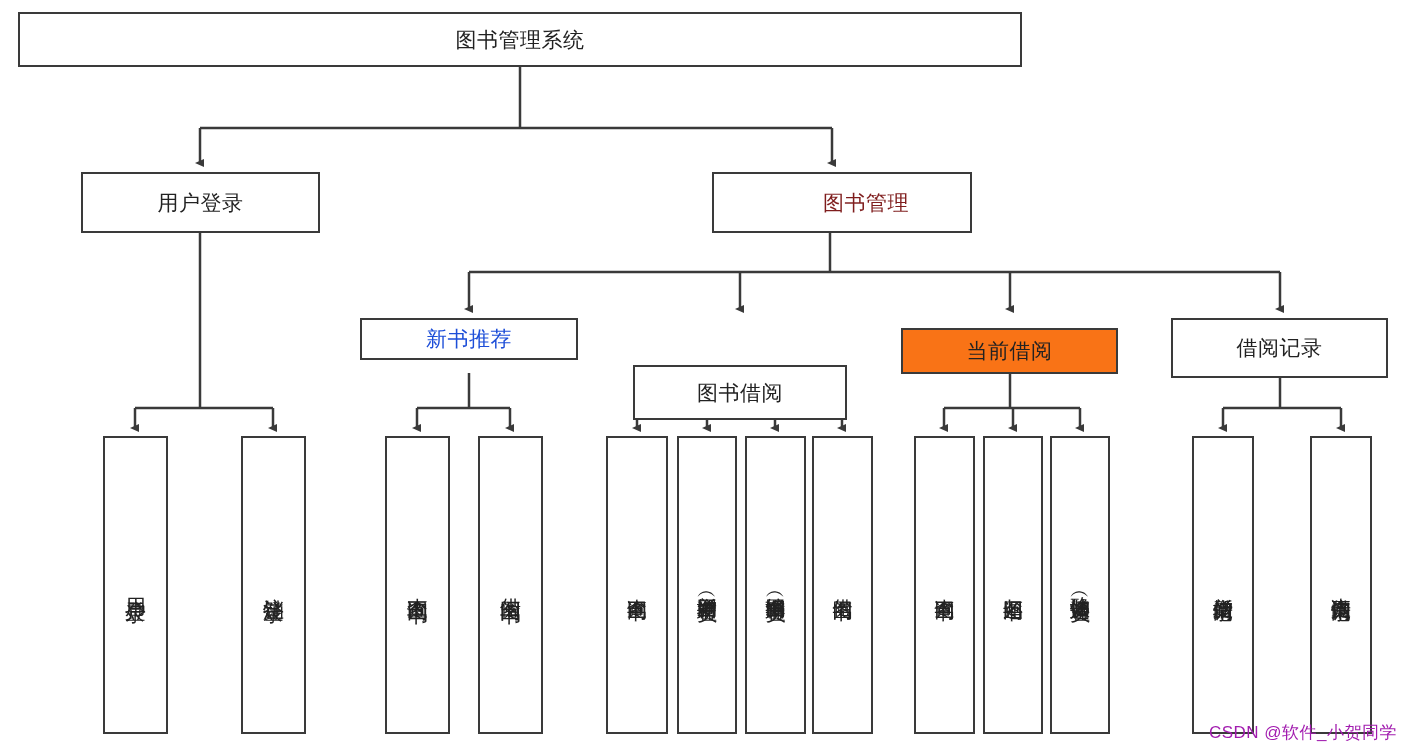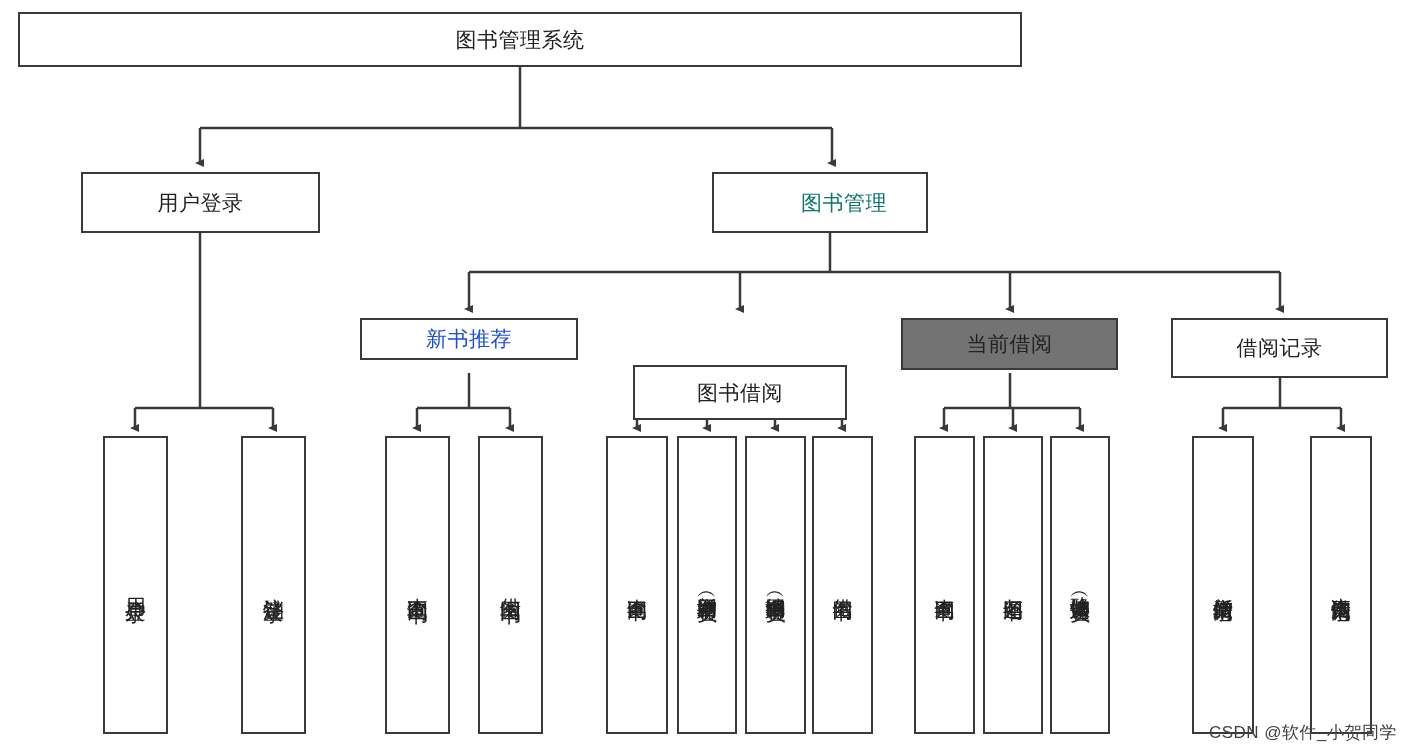--- a/index.html
+++ b/index.html
@@ -137,31 +137,31 @@
     </g>
   </svg>
 
   <div class="node horiz" id="node-root" style="left: 18px; top: 12px; width: 1004px; height: 55px; border-color: rgb(58, 58, 58); background: rgb(255, 255, 255); color: rgb(34, 34, 34);">
     <span class="label">图书管理系统</span>
   </div>
 
   <div class="node horiz" id="node-l2-0" style="left: 81px; top: 172px; width: 239px; height: 61px; border-color: rgb(58, 58, 58); background: rgb(255, 255, 255); color: rgb(34, 34, 34);">
     <span class="label">用户登录</span>
   </div>
-  <div class="node horiz" id="node-l2-1" style="left: 712px; top: 172px; width: 216px; height: 61px; border-color: rgb(58, 58, 58); background: rgb(255, 255, 255); color: #0f766e; padding-left: 48px;">
+  <div class="node horiz" id="node-l2-1" style="left: 712px; top: 172px; width: 260px; height: 61px; border-color: rgb(58, 58, 58); background: rgb(255, 255, 255); color: #7f1d1d; padding-left: 48px;">
     <span class="label">图书管理</span>
   </div>
 
   <div class="node horiz" id="node-l3-0" style="left: 360px; top: 318px; width: 218px; height: 42px; border-color: rgb(58, 58, 58); background: rgb(255, 255, 255); color: #1d4ed8; justify-content: center;">
     <span class="label">新书推荐</span>
   </div>
   <div class="node horiz" id="node-l3-1" style="left: 633px; top: 318px; width: 214px; height: 55px; border-color: rgb(58, 58, 58); background: rgb(255, 255, 255); color: rgb(34, 34, 34); margin-top: 47px;">
     <span class="label">图书借阅</span>
   </div>
-  <div class="node horiz" id="node-l3-2" style="left: 901px; top: 318px; width: 217px; height: 52px; border-color: rgb(58, 58, 58); background: #737373; color: rgb(34, 34, 34);">
+  <div class="node horiz" id="node-l3-2" style="left: 901px; top: 328px; width: 217px; height: 46px; border-color: rgb(58, 58, 58); background: #f97316; color: rgb(34, 34, 34);">
     <span class="label">当前借阅</span>
   </div>
   <div class="node horiz" id="node-l3-3" style="left: 1171px; top: 318px; width: 217px; height: 60px; border-color: rgb(58, 58, 58); background: rgb(255, 255, 255); color: rgb(34, 34, 34);">
     <span class="label">借阅记录</span>
   </div>
 
   <div class="node vert" id="node-leaf-0" style="left: 103px; top: 436px; width: 65px; height: 298px; border-color: rgb(58, 58, 58); background: rgb(255, 255, 255); color: rgb(34, 34, 34);">
     <span class="label">用户登录</span>
   </div>
   <div class="node vert" id="node-leaf-1" style="left: 241px; top: 436px; width: 65px; height: 298px; border-color: rgb(58, 58, 58); background: rgb(255, 255, 255); color: rgb(34, 34, 34);">
@@ -194,15 +194,15 @@
   <div class="node vert narrow" id="node-leaf-10" style="left: 1050px; top: 436px; width: 60px; height: 298px; border-color: rgb(58, 58, 58); background: rgb(255, 255, 255); color: rgb(34, 34, 34);">
     <span class="label">确认归还（管理员）</span>
   </div>
   <div class="node vert narrow" id="node-leaf-11" style="left: 1192px; top: 436px; width: 62px; height: 298px; border-color: rgb(58, 58, 58); background: rgb(255, 255, 255); color: rgb(34, 34, 34);">
     <span class="label">新增借阅记录</span>
   </div>
   <div class="node vert narrow" id="node-leaf-12" style="left: 1310px; top: 436px; width: 62px; height: 298px; border-color: rgb(58, 58, 58); background: rgb(255, 255, 255); color: rgb(34, 34, 34);">
     <span class="label">查询借阅记录</span>
   </div>
 
-  <div id="watermark" style="color: #404040;">CSDN @软件_小贺同学</div>
+  <div id="watermark" style="color: #a21caf;">CSDN @软件_小贺同学</div>
 
 </div>
 
 </body></html>

